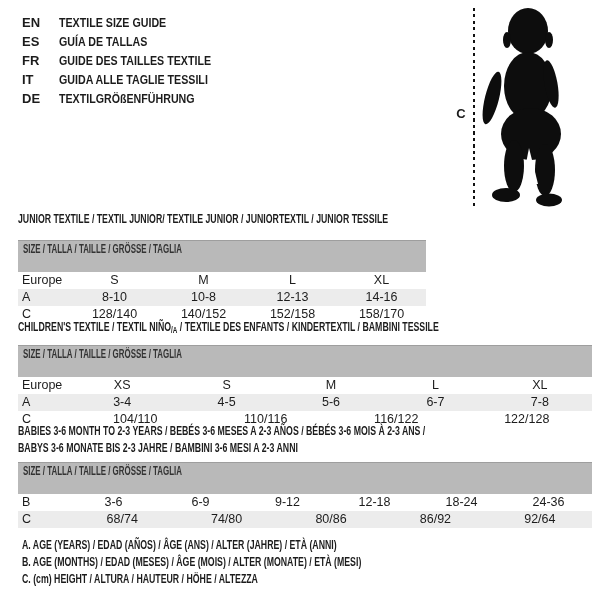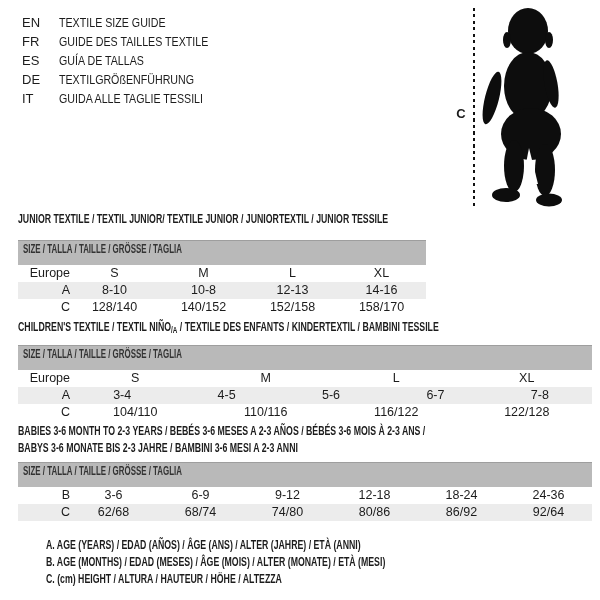--- a/index.html
+++ b/index.html
@@ -3,21 +3,21 @@
 <meta charset="utf-8">
 <style>
   html,body { margin:0; padding:0; background:#ffffff; }
   .canvas {
     position:relative; width:600px; height:600px; background:#ffffff;
     font-family:"Liberation Sans", sans-serif; color:#1c1c1c; overflow:hidden;
   }
 
   
   .lang-block { position:absolute; left:22px; top:13px; }
-  .lang-row { display:flex; height:19px; line-height:19px; font-size:13px; font-weight:400; }
+  .lang-row { display:flex; height:19px; line-height:19px; font-size:13px; font-weight:700; }
   .lang-code { width:37px; flex:0 0 37px; }
   .lang-label { display:inline-block; transform:scaleX(0.82); transform-origin:left center; white-space:nowrap; }
 
   
   .height-line {
     position:absolute; left:473px; top:8px; width:2px; height:198px;
     background:repeating-linear-gradient(to bottom, #121212 0 3px, transparent 3px 6.5px);
   }
   .height-label { position:absolute; left:452px; top:106px; width:18px; text-align:center; font-size:13px; font-weight:700; }
   .baby-svg { position:absolute; left:480px; top:6px; }
@@ -31,61 +31,61 @@
   #t2-title { top:320px; }
   #t3-title { top:423px; line-height:17px; }
   .subsc { font-size:9px; vertical-align:-2px; }
 
   
   .size-table { position:absolute; left:18px; font-size:12.5px; }
   #t1 { top:240px; width:408px; }
   #t2 { top:345px; width:574px; }
   #t3 { top:462px; width:574px; }
   .bar {
-    height:25px; line-height:16px; background:#b9b9b9; border-top:1px solid #9e9e9e;
+    height:32px; line-height:16px; background:#b9b9b9; border-top:1px solid #9e9e9e;
     box-sizing:border-box; color:#333333; padding-left:5px; overflow:hidden; white-space:nowrap;
   }
   .bar span { display:inline-block; font-size:12px; font-weight:700; transform:scaleX(0.66); transform-origin:left center; }
   .trow { display:flex; height:17px; line-height:17px; }
   .trow.shaded { background:#ececec; }
-  .tlab { flex:0 0 52px; width:52px; padding-left:4px; box-sizing:border-box;text-align:right; }
+  .tlab { flex:0 0 52px; width:52px; padding-left:4px; box-sizing:border-box; }
   .tcell { flex:1 1 0; text-align:center; }
 
   
-  .legend { position:absolute; left:22px; top:537px;margin-left:24px; }
+  .legend { position:absolute; left:22px; top:537px; }
   .legend-line {
     font-size:12.5px; font-weight:700; line-height:17px; white-space:nowrap;
     transform:scaleX(0.70); transform-origin:left center;
   }
 </style>
 </head>
 <body>
 
 <div class="canvas">
 
   <div class="lang-block">
     <div class="lang-row">
       <span class="lang-code">EN</span>
       <span class="lang-label">TEXTILE SIZE GUIDE</span>
     </div>
     <div class="lang-row">
+      <span class="lang-code">ES</span>
+      <span class="lang-label">GUÍA DE TALLAS</span>
+    </div>
+    <div class="lang-row">
       <span class="lang-code">FR</span>
       <span class="lang-label">GUIDE DES TAILLES TEXTILE</span>
     </div>
     <div class="lang-row">
-      <span class="lang-code">ES</span>
-      <span class="lang-label">GUÍA DE TALLAS</span>
+      <span class="lang-code">IT</span>
+      <span class="lang-label">GUIDA ALLE TAGLIE TESSILI</span>
     </div>
     <div class="lang-row">
       <span class="lang-code">DE</span>
       <span class="lang-label">TEXTILGRÖßENFÜHRUNG</span>
-    </div>
-    <div class="lang-row">
-      <span class="lang-code">IT</span>
-      <span class="lang-label">GUIDA ALLE TAGLIE TESSILI</span>
     </div>
   </div>
 
   <div class="height-line"></div>
   <div class="height-label">C</div>
   <svg class="baby-svg" width="90" height="202" viewBox="0 0 90 202" aria-hidden="true">
     <g fill="#0d0d0d">
       <ellipse cx="48" cy="25" rx="20" ry="23"></ellipse>
       <ellipse cx="27" cy="34" rx="4" ry="8"></ellipse>
       <ellipse cx="69" cy="34" rx="4" ry="8"></ellipse>
@@ -125,20 +125,21 @@
       <span class="tcell">152/158</span>
       <span class="tcell">158/170</span>
     </div>
   </div>
 
   <div class="tbl-title" id="t2-title"><span>CHILDREN'S TEXTILE / TEXTIL NIÑO</span><span class="subsc">/A</span><span> / TEXTILE DES ENFANTS / KINDERTEXTIL / BAMBINI TESSILE</span></div>
   <div class="size-table" id="t2">
     <div class="bar"><span>SIZE / TALLA / TAILLE / GRÖSSE / TAGLIA</span></div>
     <div class="trow">
       <span class="tlab">Europe</span>
+      <span class="tcell">XS</span>
       <span class="tcell">S</span>
       <span class="tcell">M</span>
       <span class="tcell">L</span>
       <span class="tcell">XL</span>
     </div>
     <div class="trow shaded">
       <span class="tlab">A</span>
       <span class="tcell">3-4</span>
       <span class="tcell">4-5</span>
       <span class="tcell">5-6</span>
@@ -164,21 +165,20 @@
       <span class="tlab">B</span>
       <span class="tcell">3-6</span>
       <span class="tcell">6-9</span>
       <span class="tcell">9-12</span>
       <span class="tcell">12-18</span>
       <span class="tcell">18-24</span>
       <span class="tcell">24-36</span>
     </div>
     <div class="trow shaded">
       <span class="tlab">C</span>
-      <span class="tcell">62/68</span>
       <span class="tcell">68/74</span>
       <span class="tcell">74/80</span>
       <span class="tcell">80/86</span>
       <span class="tcell">86/92</span>
       <span class="tcell">92/64</span>
     </div>
   </div>
 
   <div class="legend">
     <div class="legend-line">A. AGE (YEARS) / EDAD (AÑOS) / ÂGE (ANS) / ALTER (JAHRE) / ETÀ (ANNI)</div>

